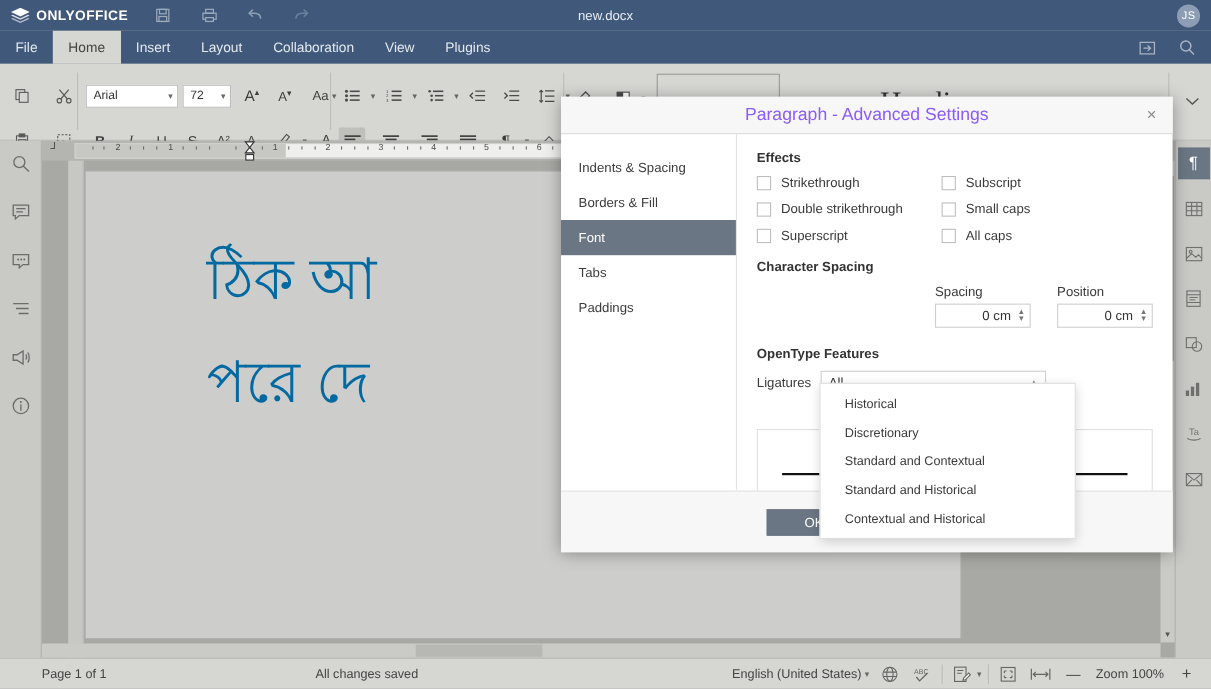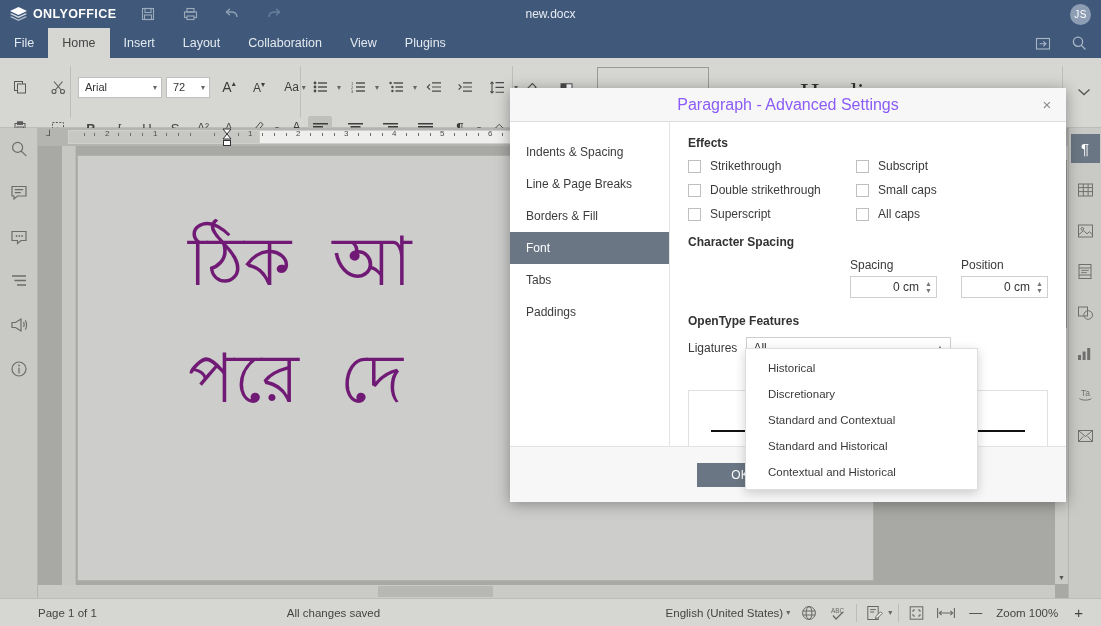--- a/index.html
+++ b/index.html
@@ -116,22 +116,22 @@
     position: absolute; left: 24px; top: 18px; width: 14px; bottom: 0;
     background: #c7c7c4; border-right: 1px solid #bcbcb9;
   }
   .page {
     position: absolute; left: 40px; top: 28px; width: 795px; bottom: 18px;
     background: #cdcdcb;
     box-shadow: 0 0 0 1px #b0b0ad;
     overflow: hidden;
   }
   .doctext {
-    font-family: Liberation Mono, monospace;
-    font-size: 68px; color: #701a75; line-height: 1.45;
+    font-family: Liberation Sans, sans-serif;
+    font-size: 52px; color: #0369a1; line-height: 1.45;
     padding: 62px 0 0 110px; white-space: nowrap;
   }
   .scroll-v {
     position: absolute; right: 0; top: 18px; width: 13px; bottom: 14px; background: #cacac7;
   }
   .scroll-v .thumb { position: absolute; left: 1px; top: 0; width: 11px; height: 168px; background: #9a9a97; }
   .scroll-v .arrow { position: absolute; left: 0; width: 13px; height: 13px; display:flex;align-items:center;justify-content:center;font-size:7px;color:#555;}
   .scroll-h {
     position: absolute; left: 0; right: 13px; bottom: 0; height: 13px; background: #cacac7;
   }
@@ -712,21 +712,20 @@
 
   <div class="modal">
     <div class="modal-head">
       <span class="modal-title">Paragraph - Advanced Settings</span>
       <span class="modal-close">×</span>
     </div>
 
     <div class="modal-body">
       <div class="mnav">
         <div class="mnav-item">Indents &amp; Spacing</div>
-        <div class="mnav-item">Line &amp; Page Breaks</div>
         <div class="mnav-item">Borders &amp; Fill</div>
         <div class="mnav-item active">Font</div>
         <div class="mnav-item">Tabs</div>
         <div class="mnav-item">Paddings</div>
       </div>
 
       <div class="mpanel">
         <div class="grp-title">Effects</div>
         <div class="chk-grid">
           <label class="chk">

